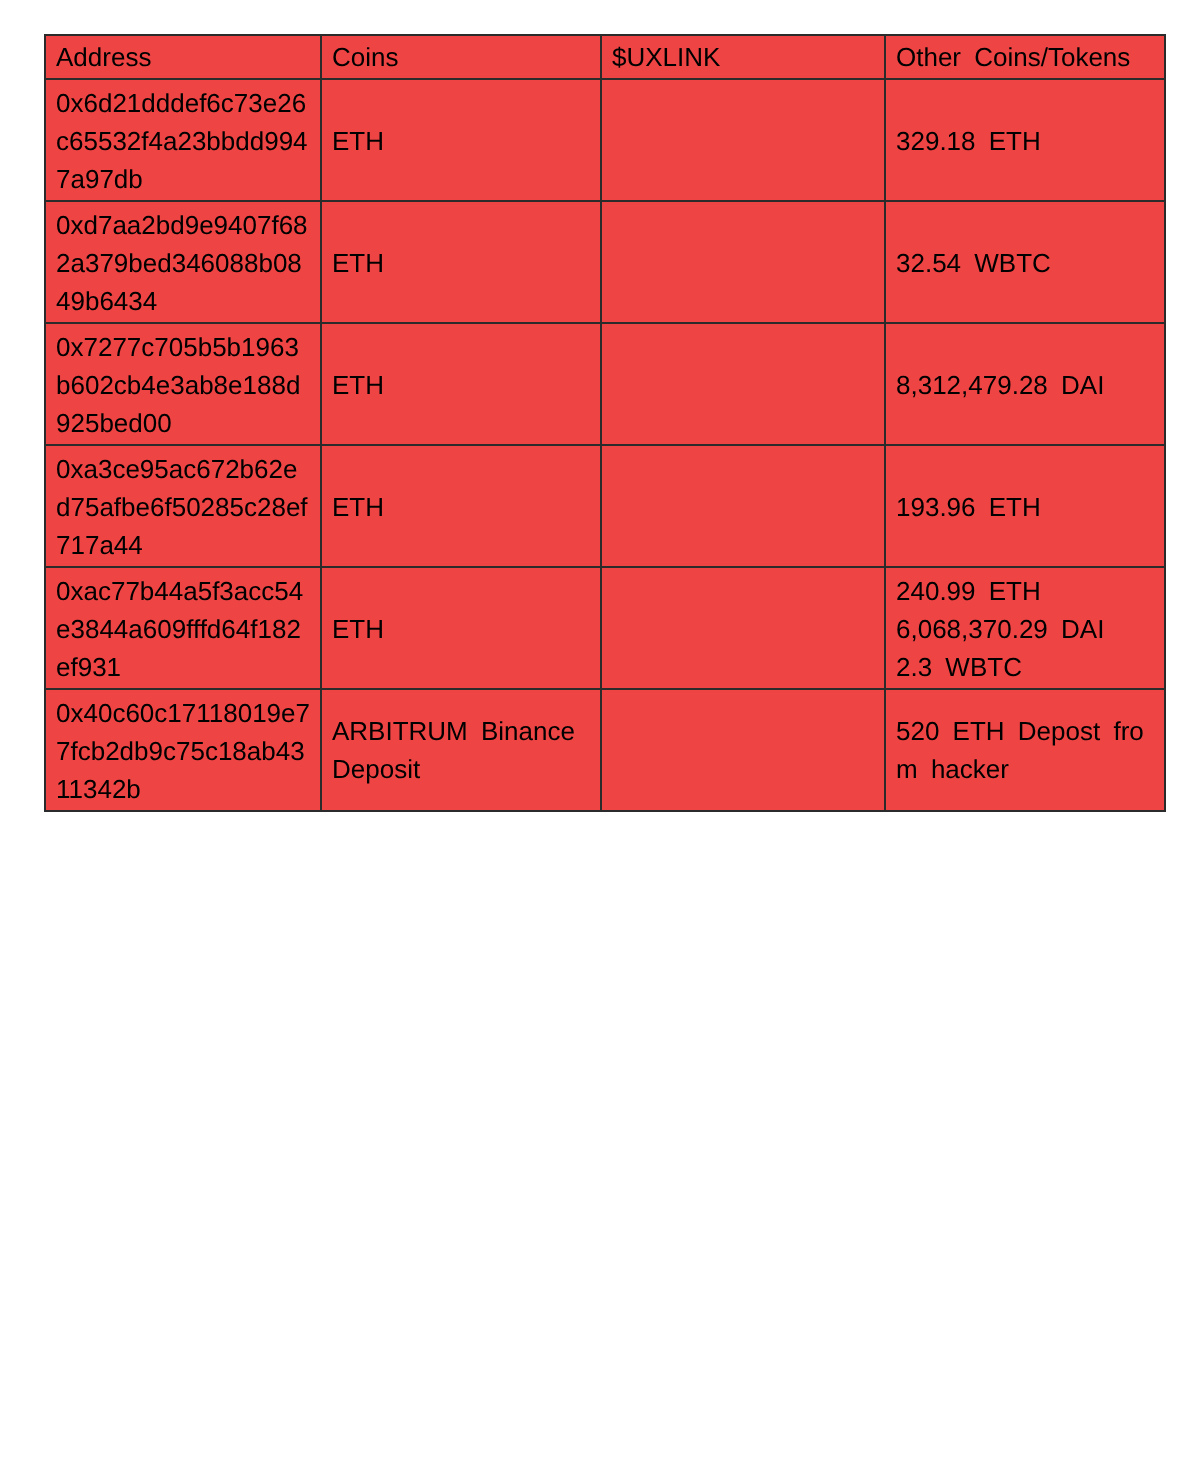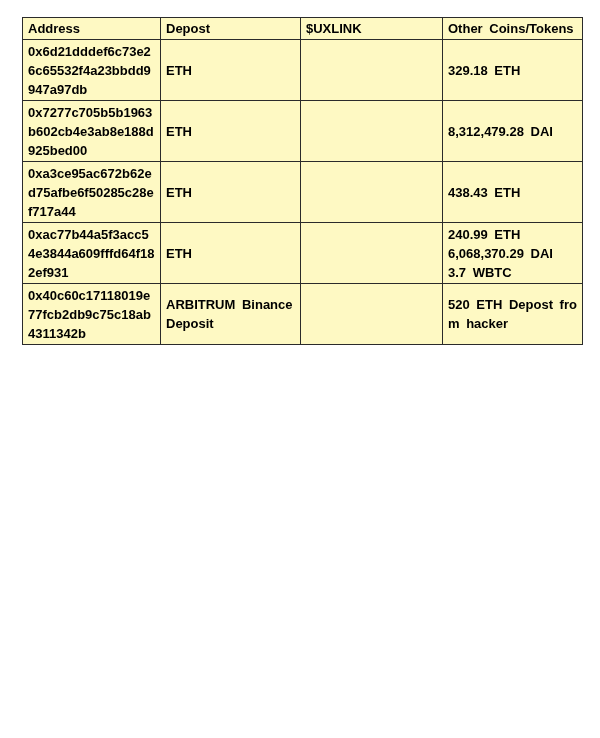--- a/index.html
+++ b/index.html
@@ -26,29 +26,29 @@
     width: 560px;
   }
   col.c-address { width: 138px; }
   col.c-chain   { width: 140px; }
   col.c-uxlink  { width: 142px; }
   col.c-other   { width: 140px; }
 
   th, td {
     border: 1px solid #2b2b2b;
     font-size: 13px;
-    font-weight: 700;
+    font-weight: 400;
     text-align: left;
     vertical-align: middle;
     padding: 1px 5px;
     word-break: break-all;
     white-space: pre-line;
     word-spacing: 3px;
     line-height: 19px;
-    background: #fef9c3;
+    background: #ef4444;
     color: #000000;
     margin-top: 44px;
   }
   thead tr { height: 22px; }
   thead th { line-height: 15px; padding: 2px 5px; }
   tbody tr { height: 61px; }
 </style>
 </head>
 <body>
 
@@ -56,51 +56,57 @@
   <table class="holdings">
     <colgroup>
       <col class="c-address">
       <col class="c-chain">
       <col class="c-uxlink">
       <col class="c-other">
     </colgroup>
     <thead>
       <tr>
         <th>Address</th>
-        <th>Depost</th>
+        <th>Coins</th>
         <th>$UXLINK</th>
         <th>Other Coins/Tokens</th>
       </tr>
     </thead>
     <tbody>
       <tr>
         <td>0x6d21dddef6c73e26c65532f4a23bbdd9947a97db</td>
         <td>ETH</td>
         <td></td>
         <td>329.18 ETH</td>
       </tr>
       <tr>
+        <td>0xd7aa2bd9e9407f682a379bed346088b0849b6434</td>
+        <td>ETH</td>
+        <td></td>
+        <td>32.54 WBTC</td>
+      </tr>
+      <tr>
         <td>0x7277c705b5b1963b602cb4e3ab8e188d925bed00</td>
         <td>ETH</td>
         <td></td>
         <td>8,312,479.28 DAI</td>
       </tr>
       <tr>
         <td>0xa3ce95ac672b62ed75afbe6f50285c28ef717a44</td>
         <td>ETH</td>
         <td></td>
-        <td>438.43 ETH</td>
+        <td>193.96 ETH</td>
       </tr>
       <tr>
         <td>0xac77b44a5f3acc54e3844a609fffd64f182ef931</td>
         <td>ETH</td>
         <td></td>
         <td>240.99 ETH
 6,068,370.29 DAI
-3.7 WBTC</td>
+2.3 WBTC</td>
       </tr>
       <tr>
         <td>0x40c60c17118019e77fcb2db9c75c18ab4311342b</td>
         <td>ARBITRUM Binance Deposit</td>
         <td></td>
         <td>520 ETH Depost from hacker</td>
       </tr>
     </tbody>
   </table>
 </div>

